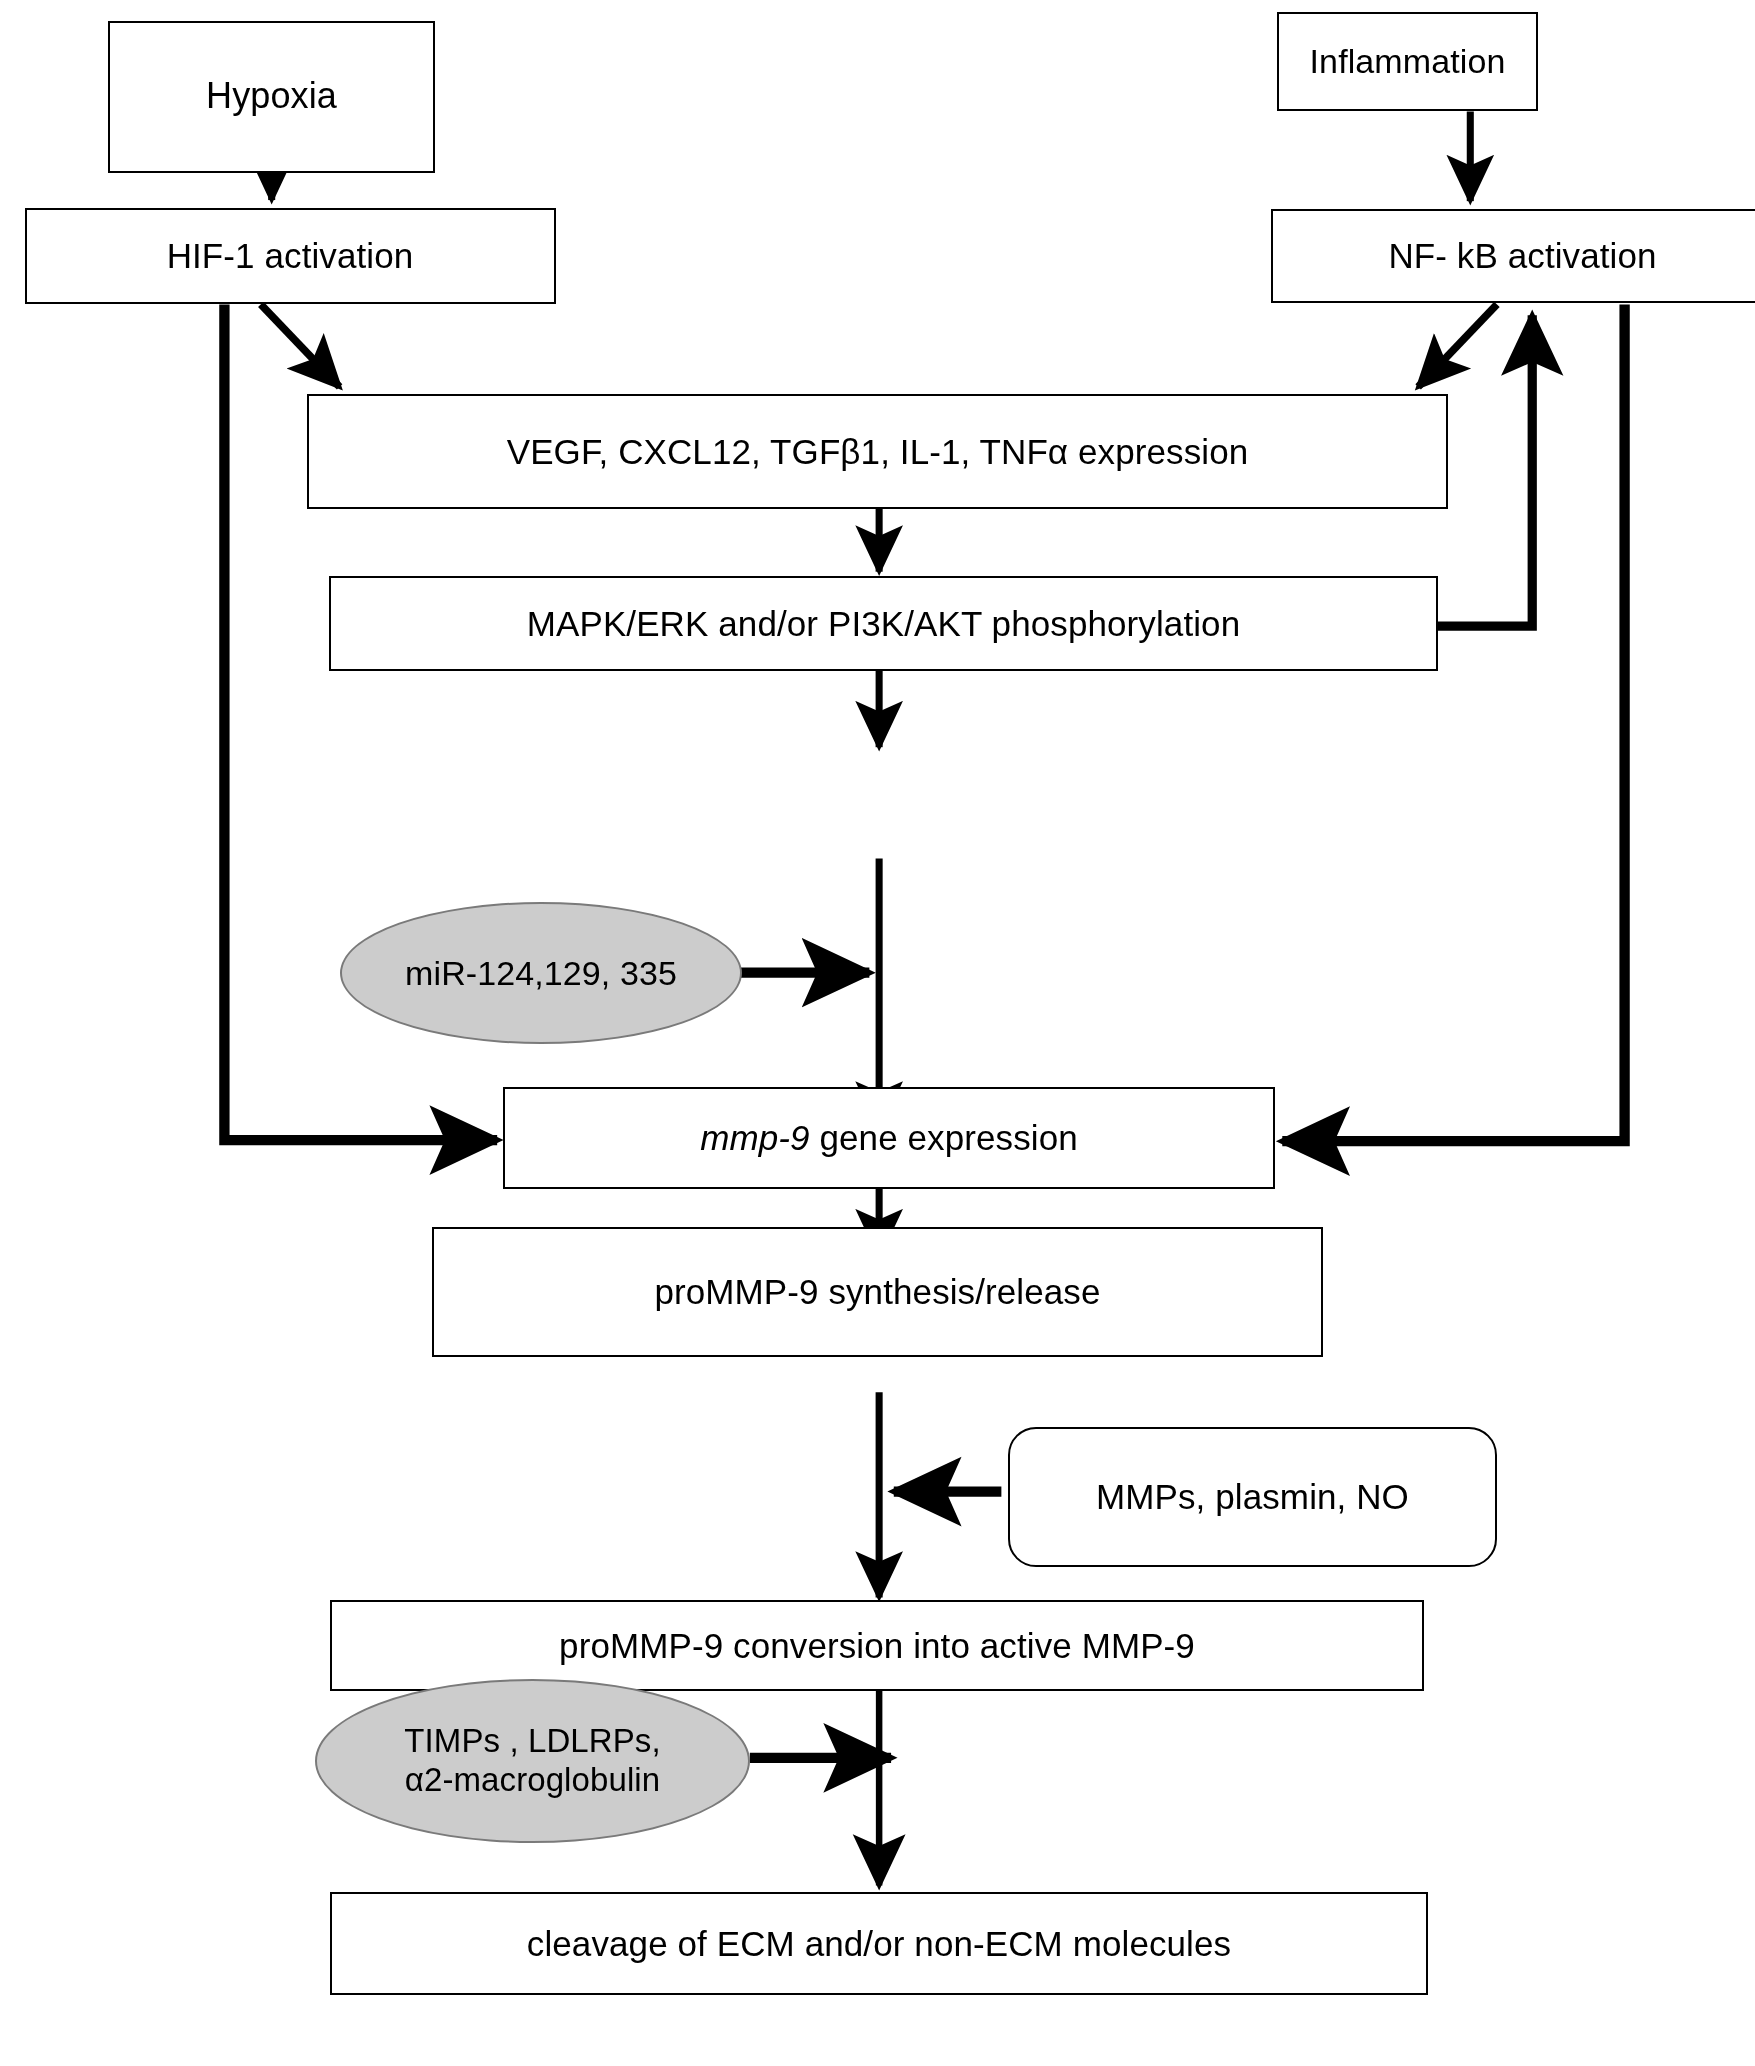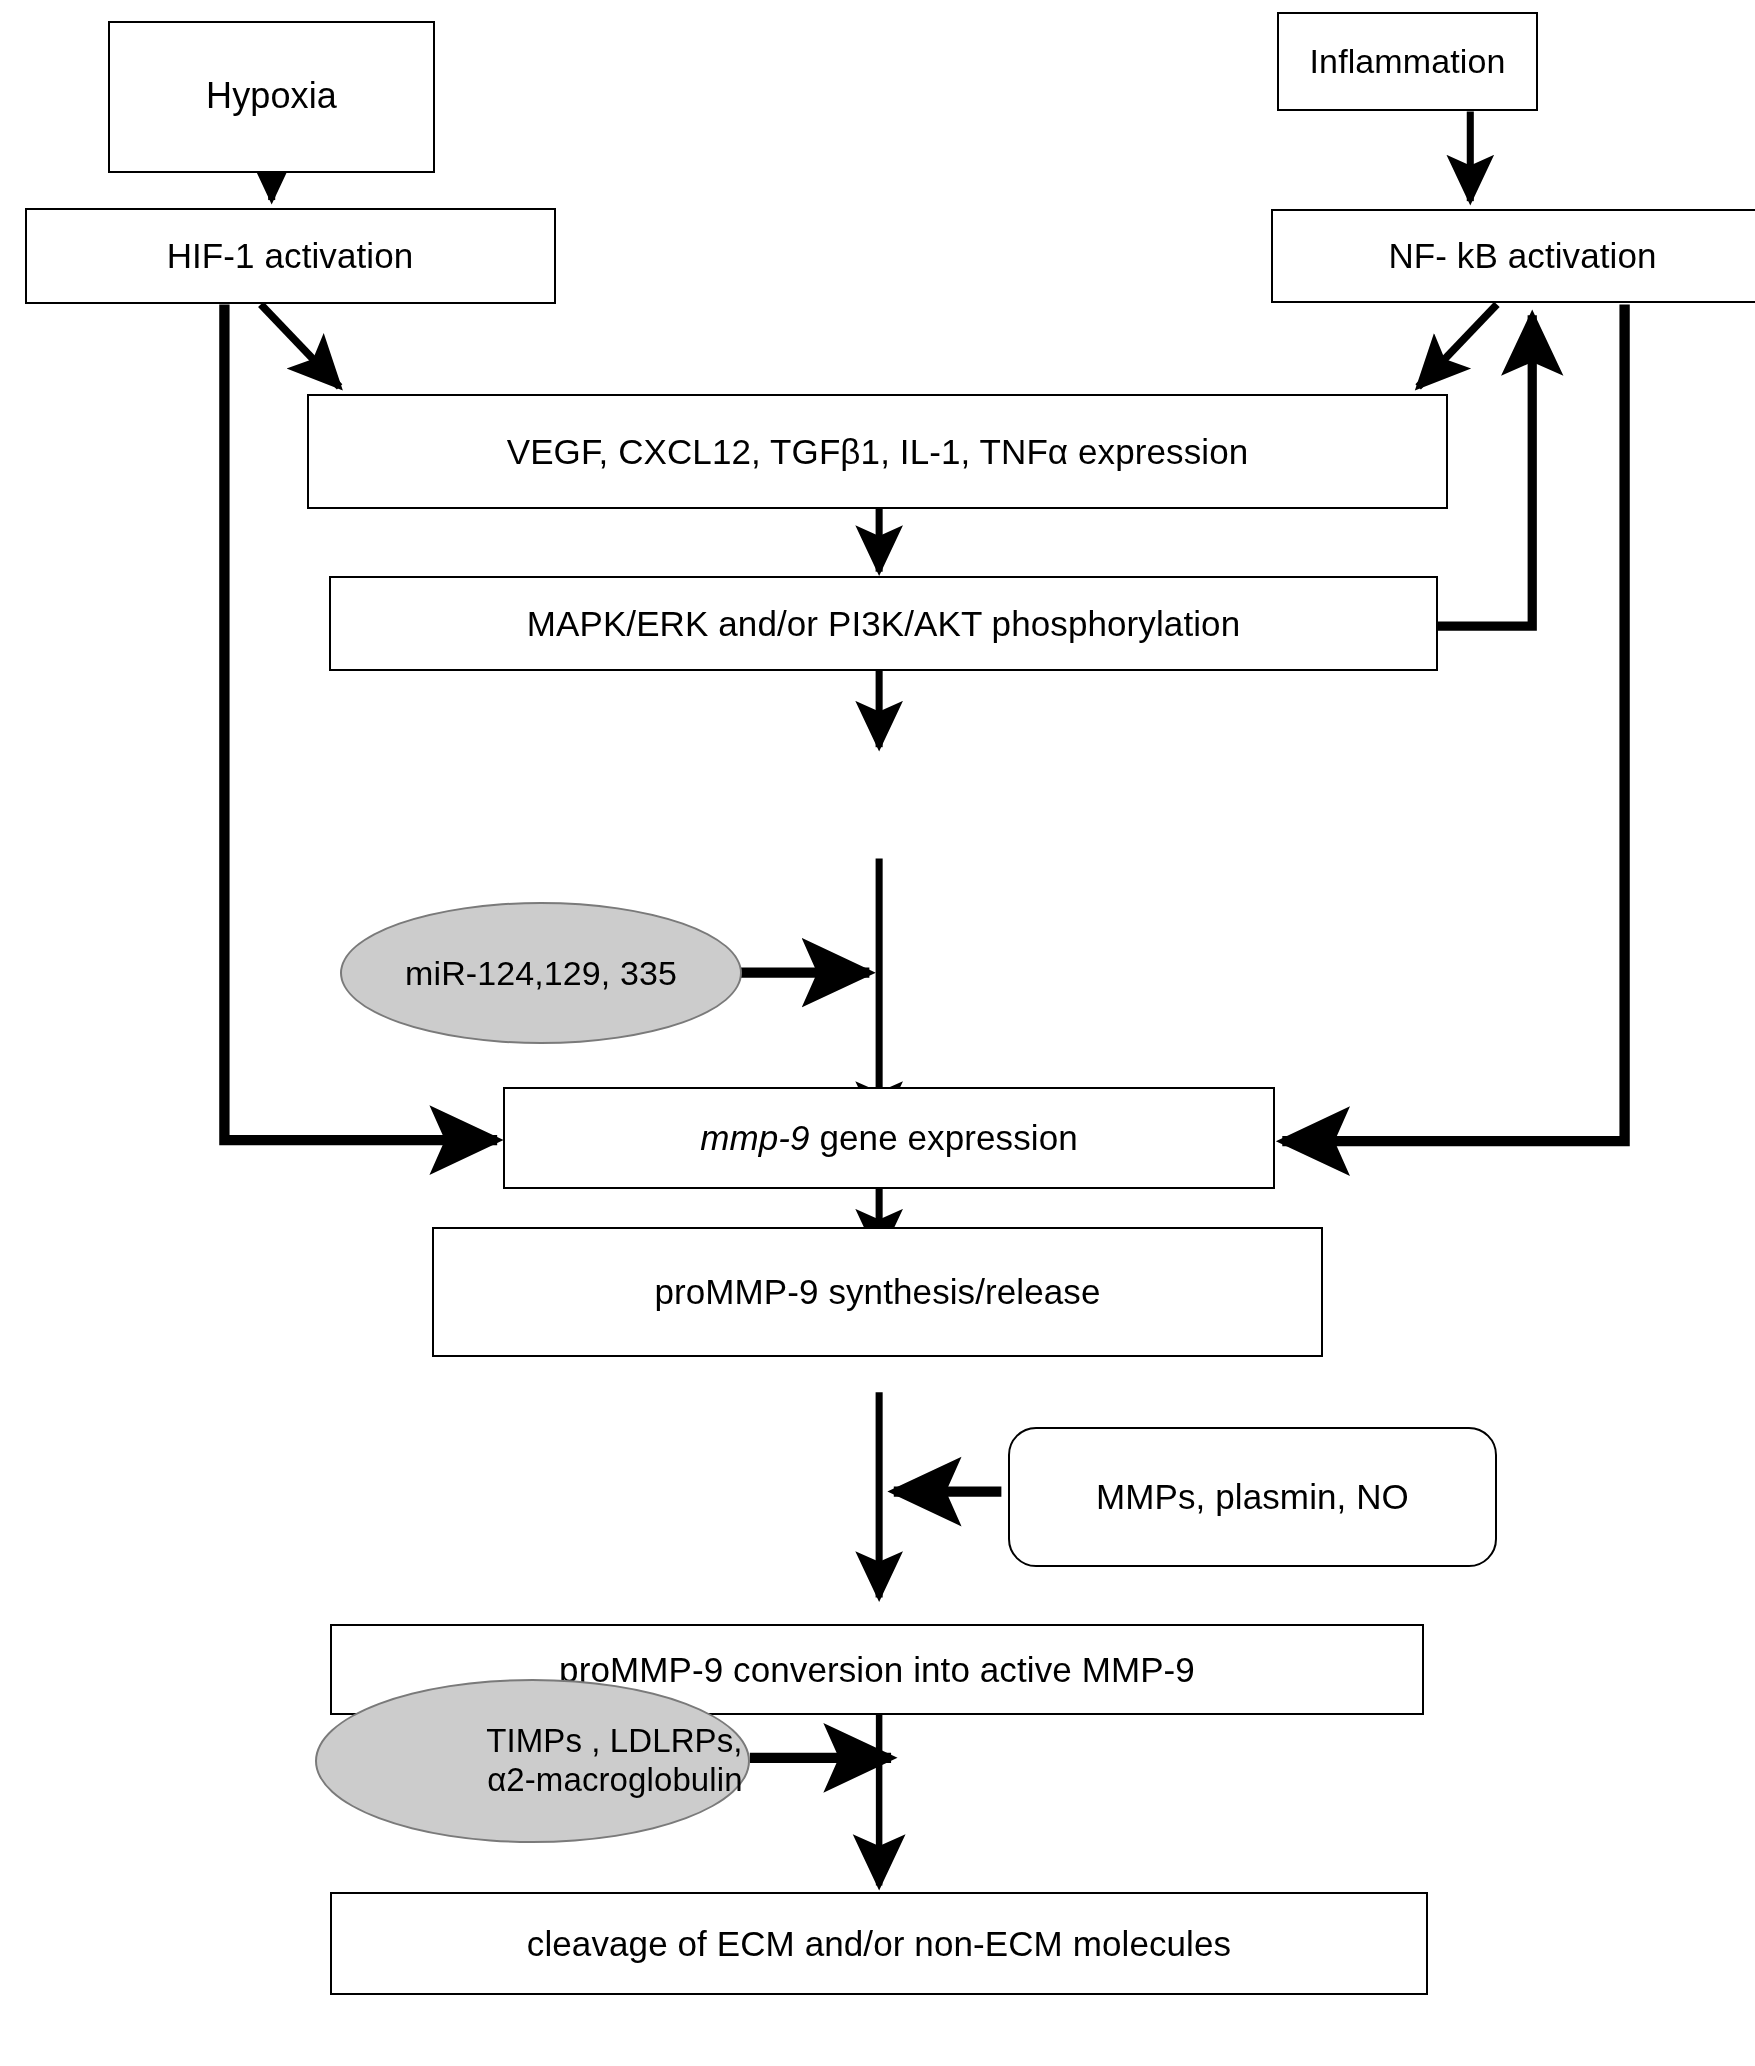--- a/index.html
+++ b/index.html
@@ -134,25 +134,25 @@
   </div>
 
   <div class="node box" style="left:432px; top:1227px; width:891px; height:130px; font-size:35px;">
     <span class="label">proMMP-9 synthesis/release</span>
   </div>
 
   <div class="node box" style="left:1008px; top:1427px; width:489px; height:140px; font-size:35px;border-radius:28px;">
     <span class="label">MMPs, plasmin, NO</span>
   </div>
 
-  <div class="node box" style="left:330px; top:1600px; width:1094px; height:91px; font-size:35px;margin-top:24px;">
+  <div class="node box" style="left:330px; top:1600px; width:1094px; height:91px; font-size:35px;">
     <span class="label">proMMP-9 conversion into active MMP-9</span>
   </div>
 
-  <div class="node ellipse" style="left:315px; top:1679px; width:435px; height:164px; font-size:33px; flex-direction:column;align-items:flex-end;">
+  <div class="node ellipse" style="left:315px; top:1679px; width:435px; height:164px; font-size:33px; flex-direction:column;">
     <span class="label">TIMPs , LDLRPs,</span>
     <span class="label">α2-macroglobulin</span>
   </div>
 
   <div class="node box" style="left:330px; top:1892px; width:1098px; height:103px; font-size:35px;">
     <span class="label">cleavage of ECM and/or non-ECM molecules</span>
   </div>
 
 </div>
 

